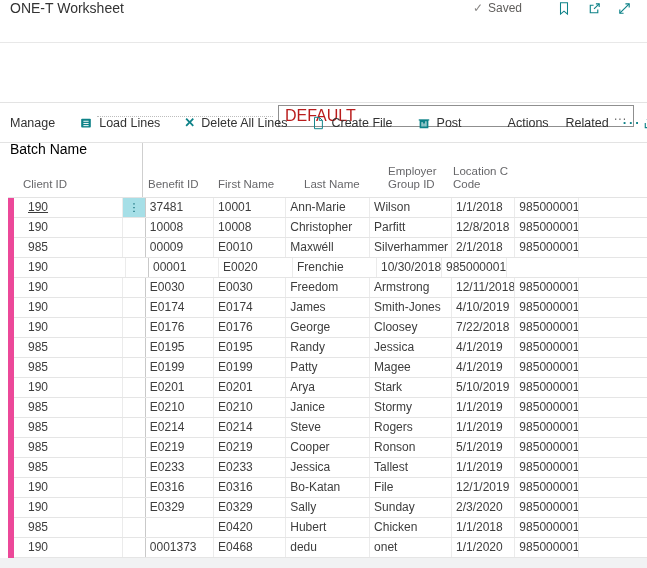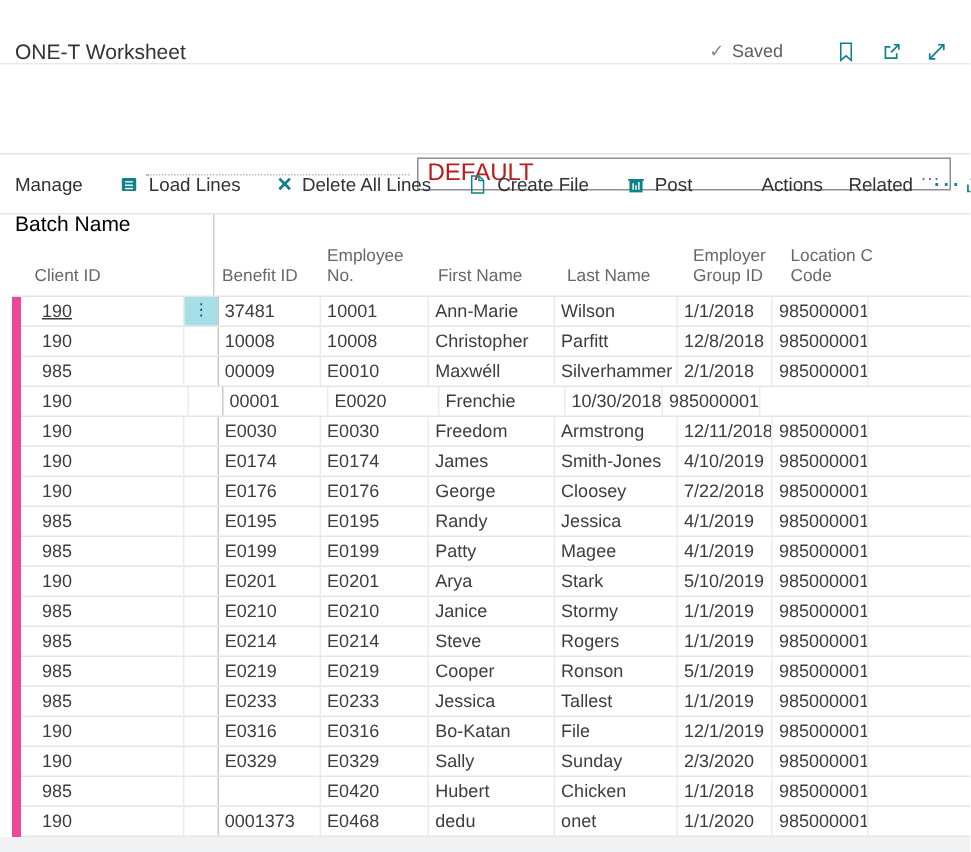--- a/index.html
+++ b/index.html
@@ -3,21 +3,21 @@
 <meta charset="utf-8">
 <style>
   * { margin:0; padding:0; box-sizing:border-box; }
   body { background:#fff; }
   .page {
     position:relative; width:647px; height:568px; overflow:hidden;
     background:#ffffff; font-family:"Liberation Sans", sans-serif; color:#3d3d3d;
   }
   
   .titlebar{ position:absolute; top:0; left:0; width:647px; height:43px;
-    border-bottom:1px solid #e8e8e8; display:flex; align-items:flex-end; padding:0 15px 0 10px; }
+    border-bottom:1px solid #e8e8e8; display:flex; align-items:flex-start; padding:0 15px 0 10px; }
   .page-title{ font-size:14px; color:#333; }
   .tb-right{ margin-left:auto; display:flex; align-items:center; gap:14px; }
   .saved{ display:flex; align-items:center; font-size:12px; color:#605e5c; margin-right:20px; }
   .saved .chk{ color:#8a8886; margin-right:5px; font-size:12px; }
   .icon-btn{ width:16px; height:16px; display:flex; align-items:center; justify-content:center; cursor:pointer; }
   
   .fieldband{ position:absolute; top:43px; left:0; width:647px; height:60px; border-bottom:1px solid #e3e3e3; }
   .field-label{ position:absolute; left:10px; top:66px; font-size:14px; color:#000000;margin-top:32px; }
   .dotted-leader{ position:absolute; left:97px; width:176px; top:63px; height:11px;
     border-bottom:1px dotted #bdbdbd; }
@@ -162,25 +162,20 @@
       <div class="hcell col-client_id">
         <div>
           <div>Client ID</div>
         </div>
       </div>
       <div class="hcell col-benefit_id">
         <div>
           <div>Benefit ID</div>
         </div>
       </div>
-      <div class="hcell col-employee_no">
-        <div>
-          <div>Employee No.</div>
-        </div>
-      </div>
       <div class="hcell col-first_name">
         <div>
           <div>First Name</div>
         </div>
       </div>
       <div class="hcell col-last_name">
         <div>
           <div>Last Name</div>
         </div>
       </div>

